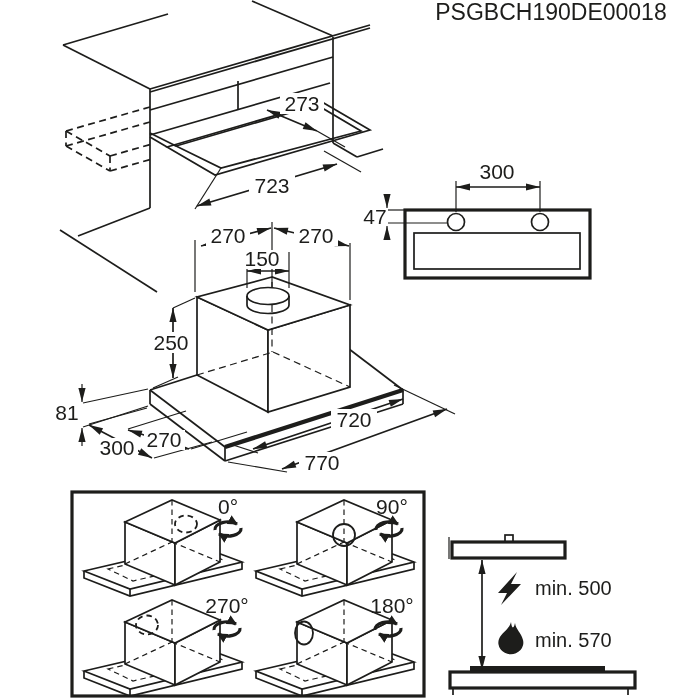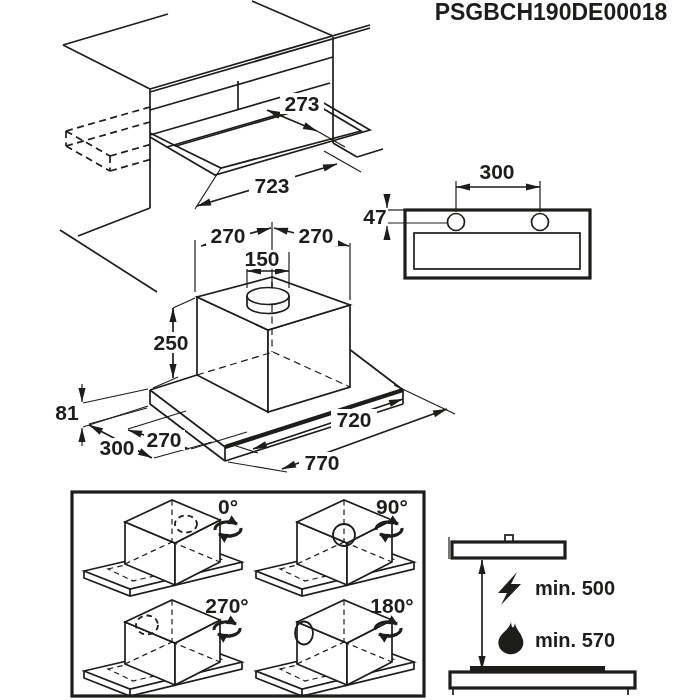--- a/index.html
+++ b/index.html
@@ -1,16 +1,16 @@
 <!DOCTYPE html>
 <html><head>
 <meta charset="utf-8">
 <style>
   html,body{margin:0;padding:0;background:#ffffff;}
-  .page{position:relative;width:700px;height:700px;background:#ffffff;overflow:hidden;font-weight:bold;}
+  .page{position:relative;width:700px;height:700px;background:#ffffff;overflow:hidden;}
   text{font-family:"Liberation Sans", sans-serif;fill:#1d1d1b;}
   .ln{stroke:#1d1d1b;stroke-width:1.7;fill:none;stroke-linecap:butt;}
   .thin{stroke-width:1.2;}
   .thick{stroke-width:3.2;}
   .xthick{stroke-width:4.4;}
   .dash{stroke-dasharray:7 4.5;}
   .dash2{stroke-dasharray:5.5 4;}
   .wf{fill:#ffffff;}
   .blk{fill:#1d1d1b;stroke:none;}
   .dim{font-size:21px;text-anchor:middle;}

